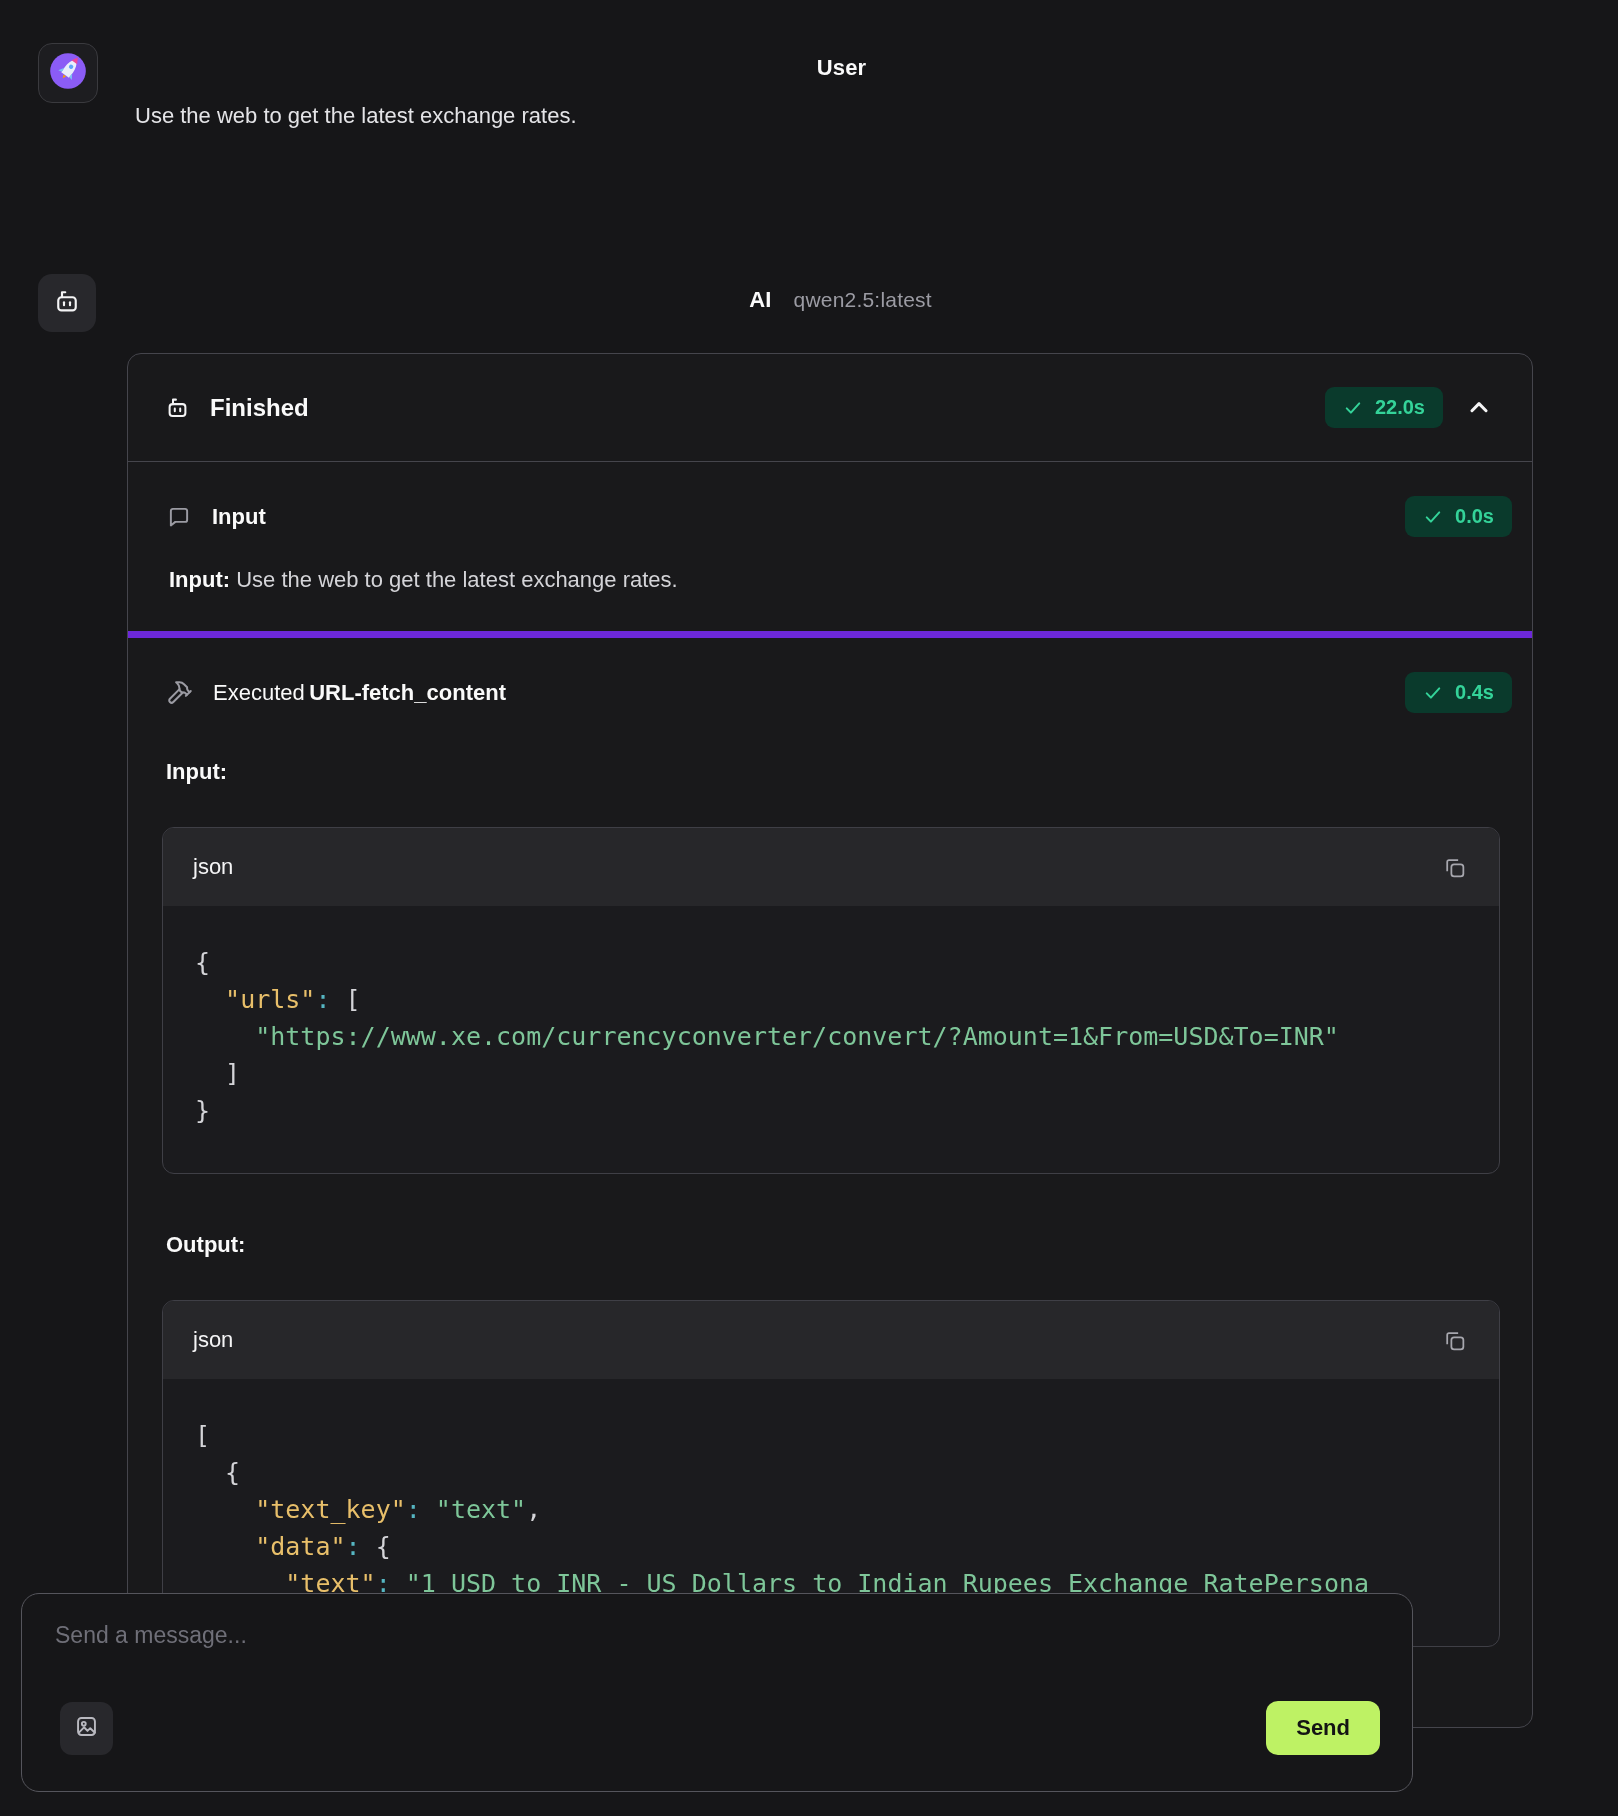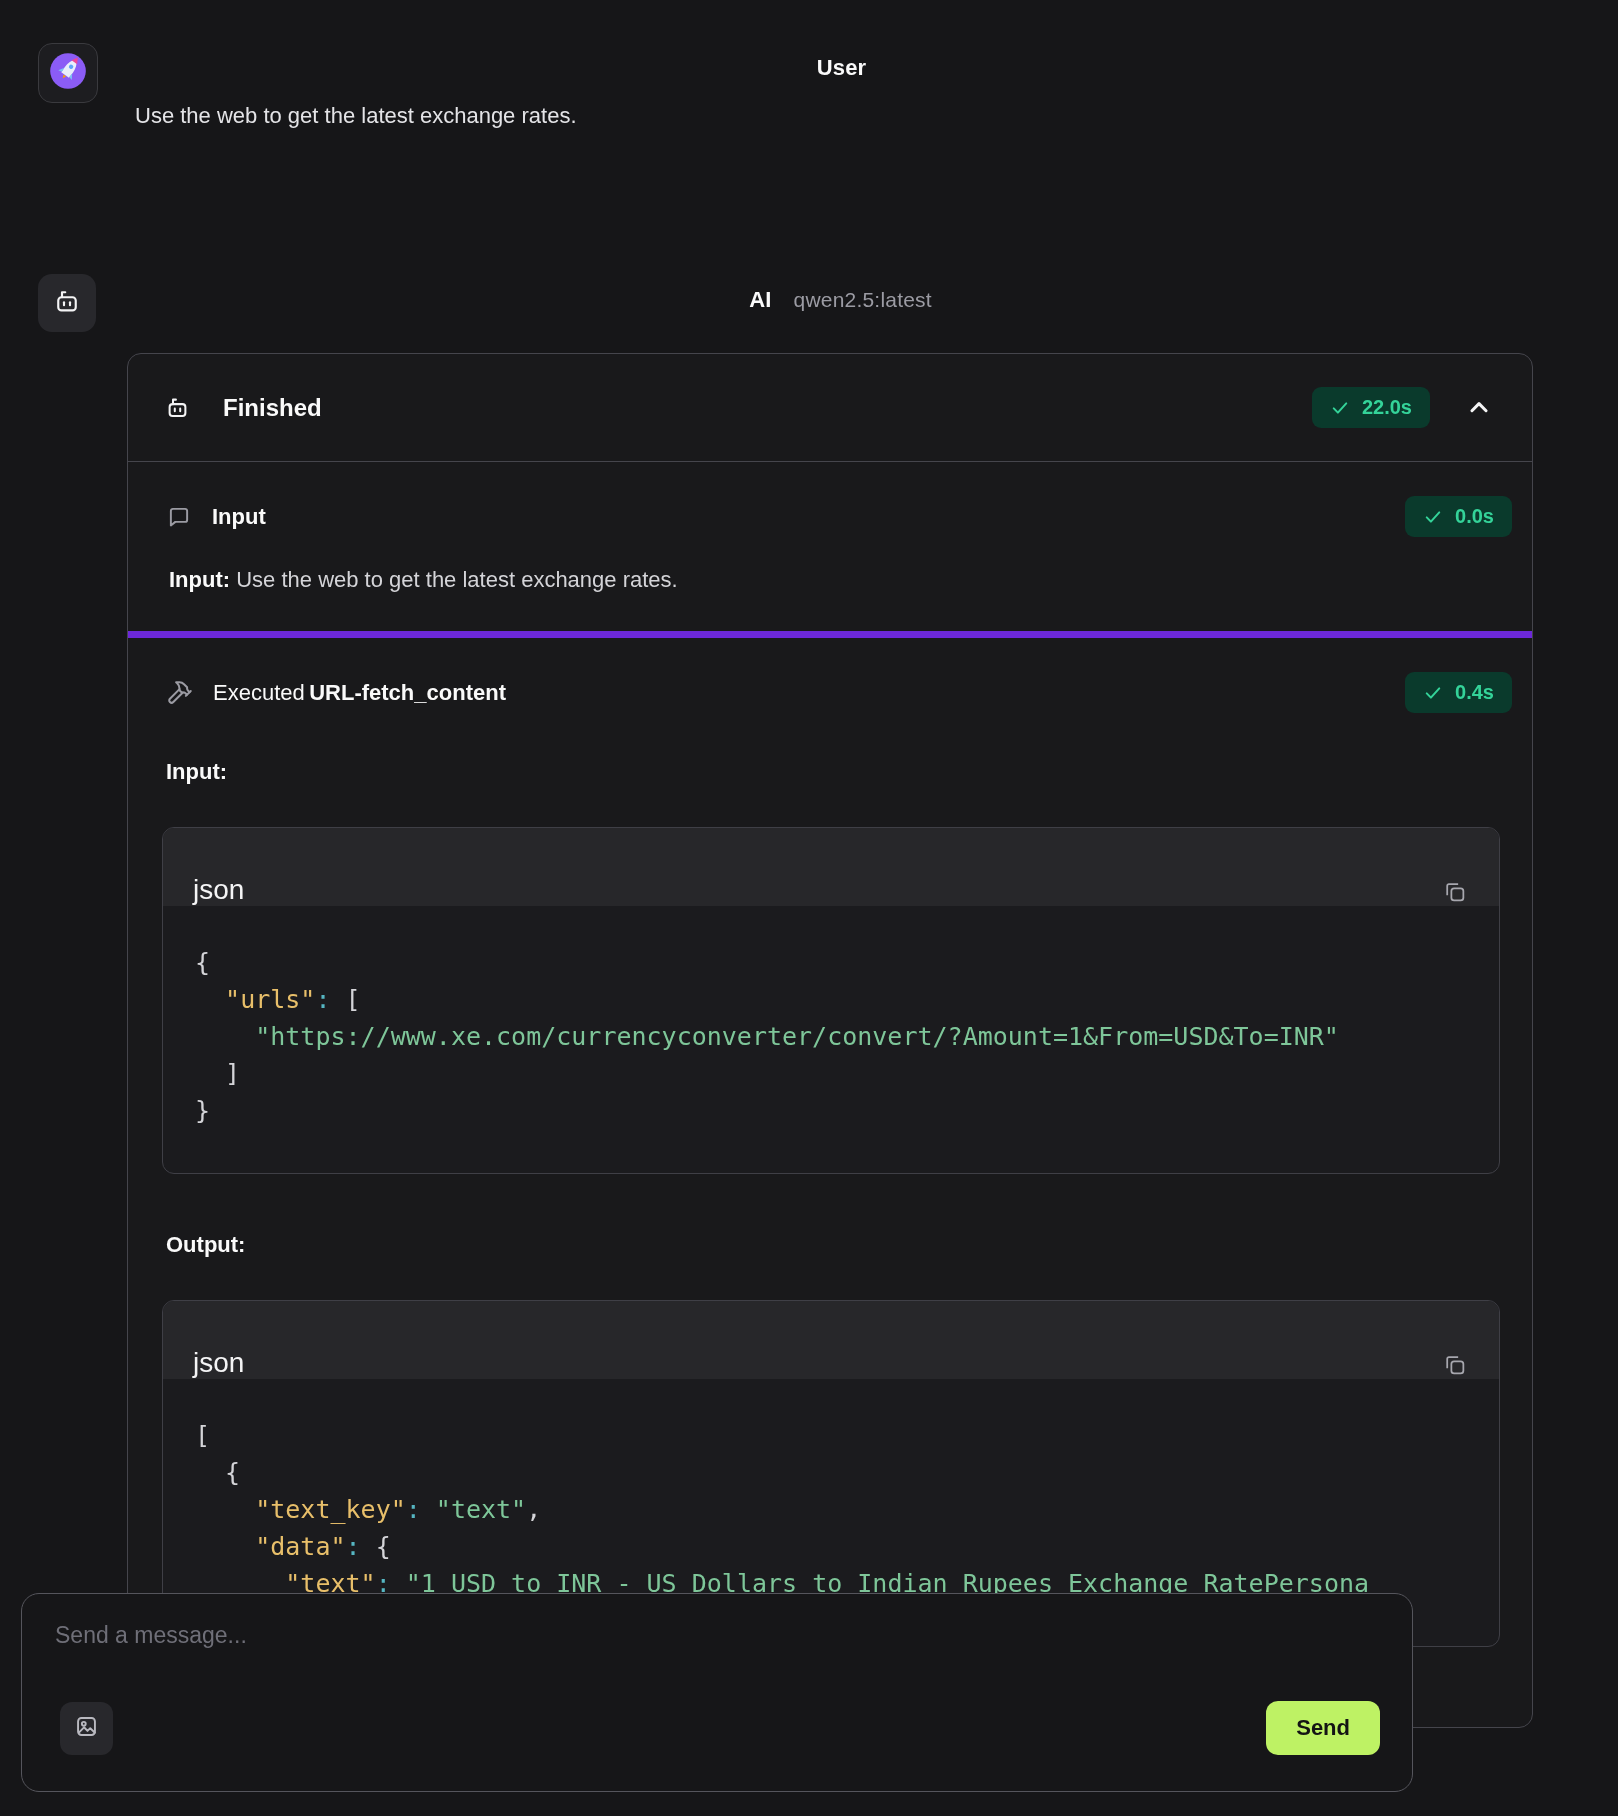--- a/index.html
+++ b/index.html
@@ -15,21 +15,21 @@
   .user-avatar{background:#1d1d20;border:1px solid #3a3a3e;}
   .ai-avatar{background:#28282c;color:#f4f4f5;}
   .msg-body{flex:1;min-width:0;}
   .msg-name{font-weight:700;font-size:22px;padding-top:12px;letter-spacing:.2px;text-align:center;}
   .msg-text{margin-top:22px;font-size:22px;color:#e4e4e7;}
   .model-name{font-weight:400;font-size:21px;color:#9b9ba3;margin-left:22px;}
 
   
   .panel{position:absolute;left:127px;top:353px;width:1406px;box-sizing:border-box;
     border:1px solid #45454c;border-radius:14px;background:#19191b;}
-  .panel-header{height:107px;display:flex;align-items:center;gap:32px;
+  .panel-header{height:107px;display:flex;align-items:center;gap:19px;
     padding:0 36px;cursor:pointer;}
   .panel-title{font-weight:700;font-size:24px;margin-right:auto;}
   .divider{height:1px;background:#45454c;}
   .badge{display:inline-flex;align-items:center;gap:12px;
     background:var(--badge-bg,#0a3a2c);color:var(--accent-green,#34d399);
     font-weight:700;font-size:20px;border-radius:9px;padding:9px 18px;}
   .badge svg{display:block;}
   .chev{color:#f4f4f5;display:flex;padding:4px;cursor:pointer;}
 
   .section{padding:34px 20px 38px 38px;}
@@ -40,22 +40,22 @@
   .icon-gray{color:#9b9ba3;display:flex;}
   .icon-white{color:#f4f4f5;display:flex;}
   .exec-label{font-weight:500;font-size:22px;}
   .exec-tool{font-weight:800;font-size:22px;}
   .input-body{margin-top:30px;font-size:22px;color:#d4d4d8;padding-left:3px;}
   .input-body b{color:#fafafa;font-weight:700;}
   .io-label{font-weight:700;font-size:22px;margin-top:46px;}
 
   .code-block{margin:42px 12px 0 -4px;border:1px solid #3f3f46;border-radius:12px;
     overflow:hidden;background:#1b1b1e;}
-  .code-header{background:#27272a;height:78px;display:flex;align-items:flex-end;
-    justify-content:space-between;padding:0 30px;font-size:28px;color:#f4f4f5;}
+  .code-header{background:#27272a;height:78px;display:flex;align-items:center;
+    justify-content:space-between;padding:0 30px;font-size:22px;color:#f4f4f5;}
   .copy-btn{background:none;border:none;color:#a7a7ae;cursor:pointer;padding:2px;display:flex;}
   .code-body{padding:38px 32px 44px;font-family:"DejaVu Sans Mono",monospace;
     font-size:25px;line-height:37px;overflow:hidden;}
   .code-line{white-space:pre;}
   .tok-p{color:var(--code-punct,#d4d4d8);}
   .tok-k{color:var(--code-key,#e8bf6a);}
   .tok-c{color:var(--code-colon,#56b6c2);}
   .tok-s{color:var(--code-string,#7ec699);}
 
   

